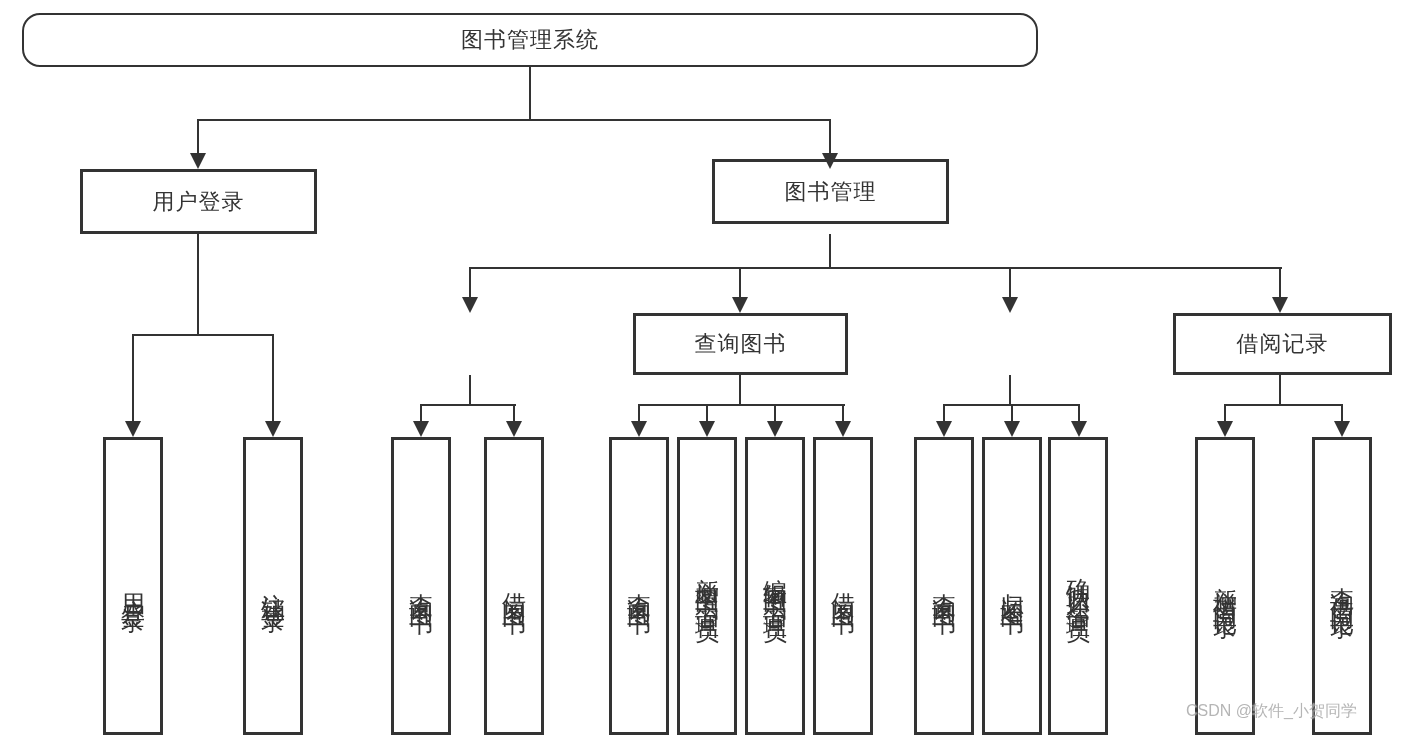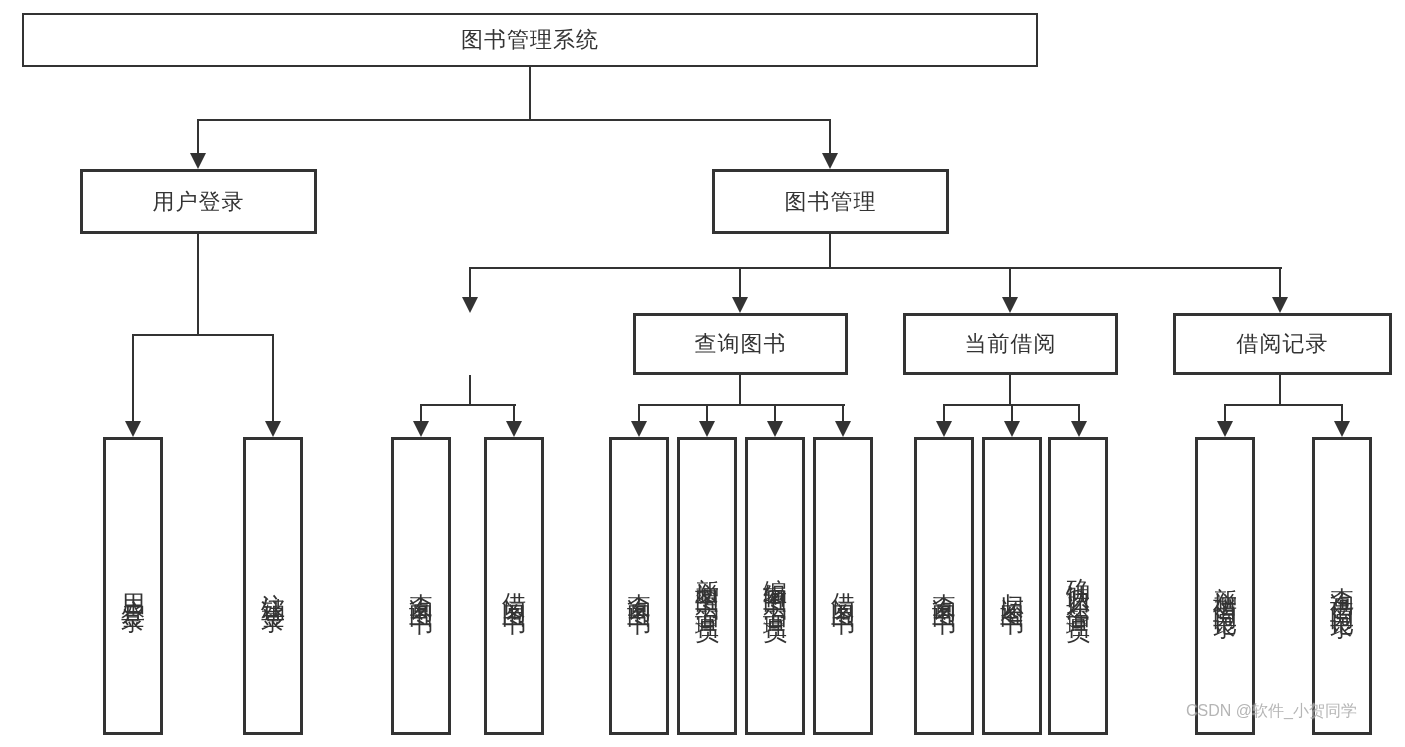--- a/index.html
+++ b/index.html
@@ -25,21 +25,21 @@
     position: absolute;
     border: 3px solid var(--line);
     background: #fff;
     display: flex;
     align-items: center;
     justify-content: center;
     color: var(--text);
     font-size: 22px;
     letter-spacing: 1px;
   }
-  .node.root { border-width: 2px; }
+  .node.root { border-width: 2px; border-radius: 18px; }
   .leaf {
     position: absolute;
     width: 60px;
     top: 437px;
     height: 298px;
     border: 3px solid var(--line);
     background: #fff;
     display: flex;
     align-items: center;
     justify-content: center;
@@ -76,26 +76,25 @@
 </style>
 </head>
 <body>
 
 <div id="canvas">
 
   <div class="node root" style="left:22px; top:13px; width:1016px; height:54px;">图书管理系统</div>
 
   <div class="node" style="left:80px; top:169px; width:237px; height:65px;">用户登录</div>
 
-  <div class="node" style="left:712px; top:169px; width:237px; height:65px;">图书管理</div>
+  <div class="node" style="left:712px; top:159px; width:237px; height:65px;">图书管理</div>
 
 
   <div class="node" style="left:633px; top:313px; width:215px; height:62px;">查询图书</div>
 
-  <div class="node" style="left:903px; top:313px; width:215px; height:62px;">当前借阅</div>
 
   <div class="node" style="left:1173px; top:313px; width:219px; height:62px;">借阅记录</div>
 
   <div class="leaf" style="left:103px;">
     <span>用户登录</span>
   </div>
   <div class="leaf" style="left:243px;">
     <span>注销登录</span>
   </div>
 

